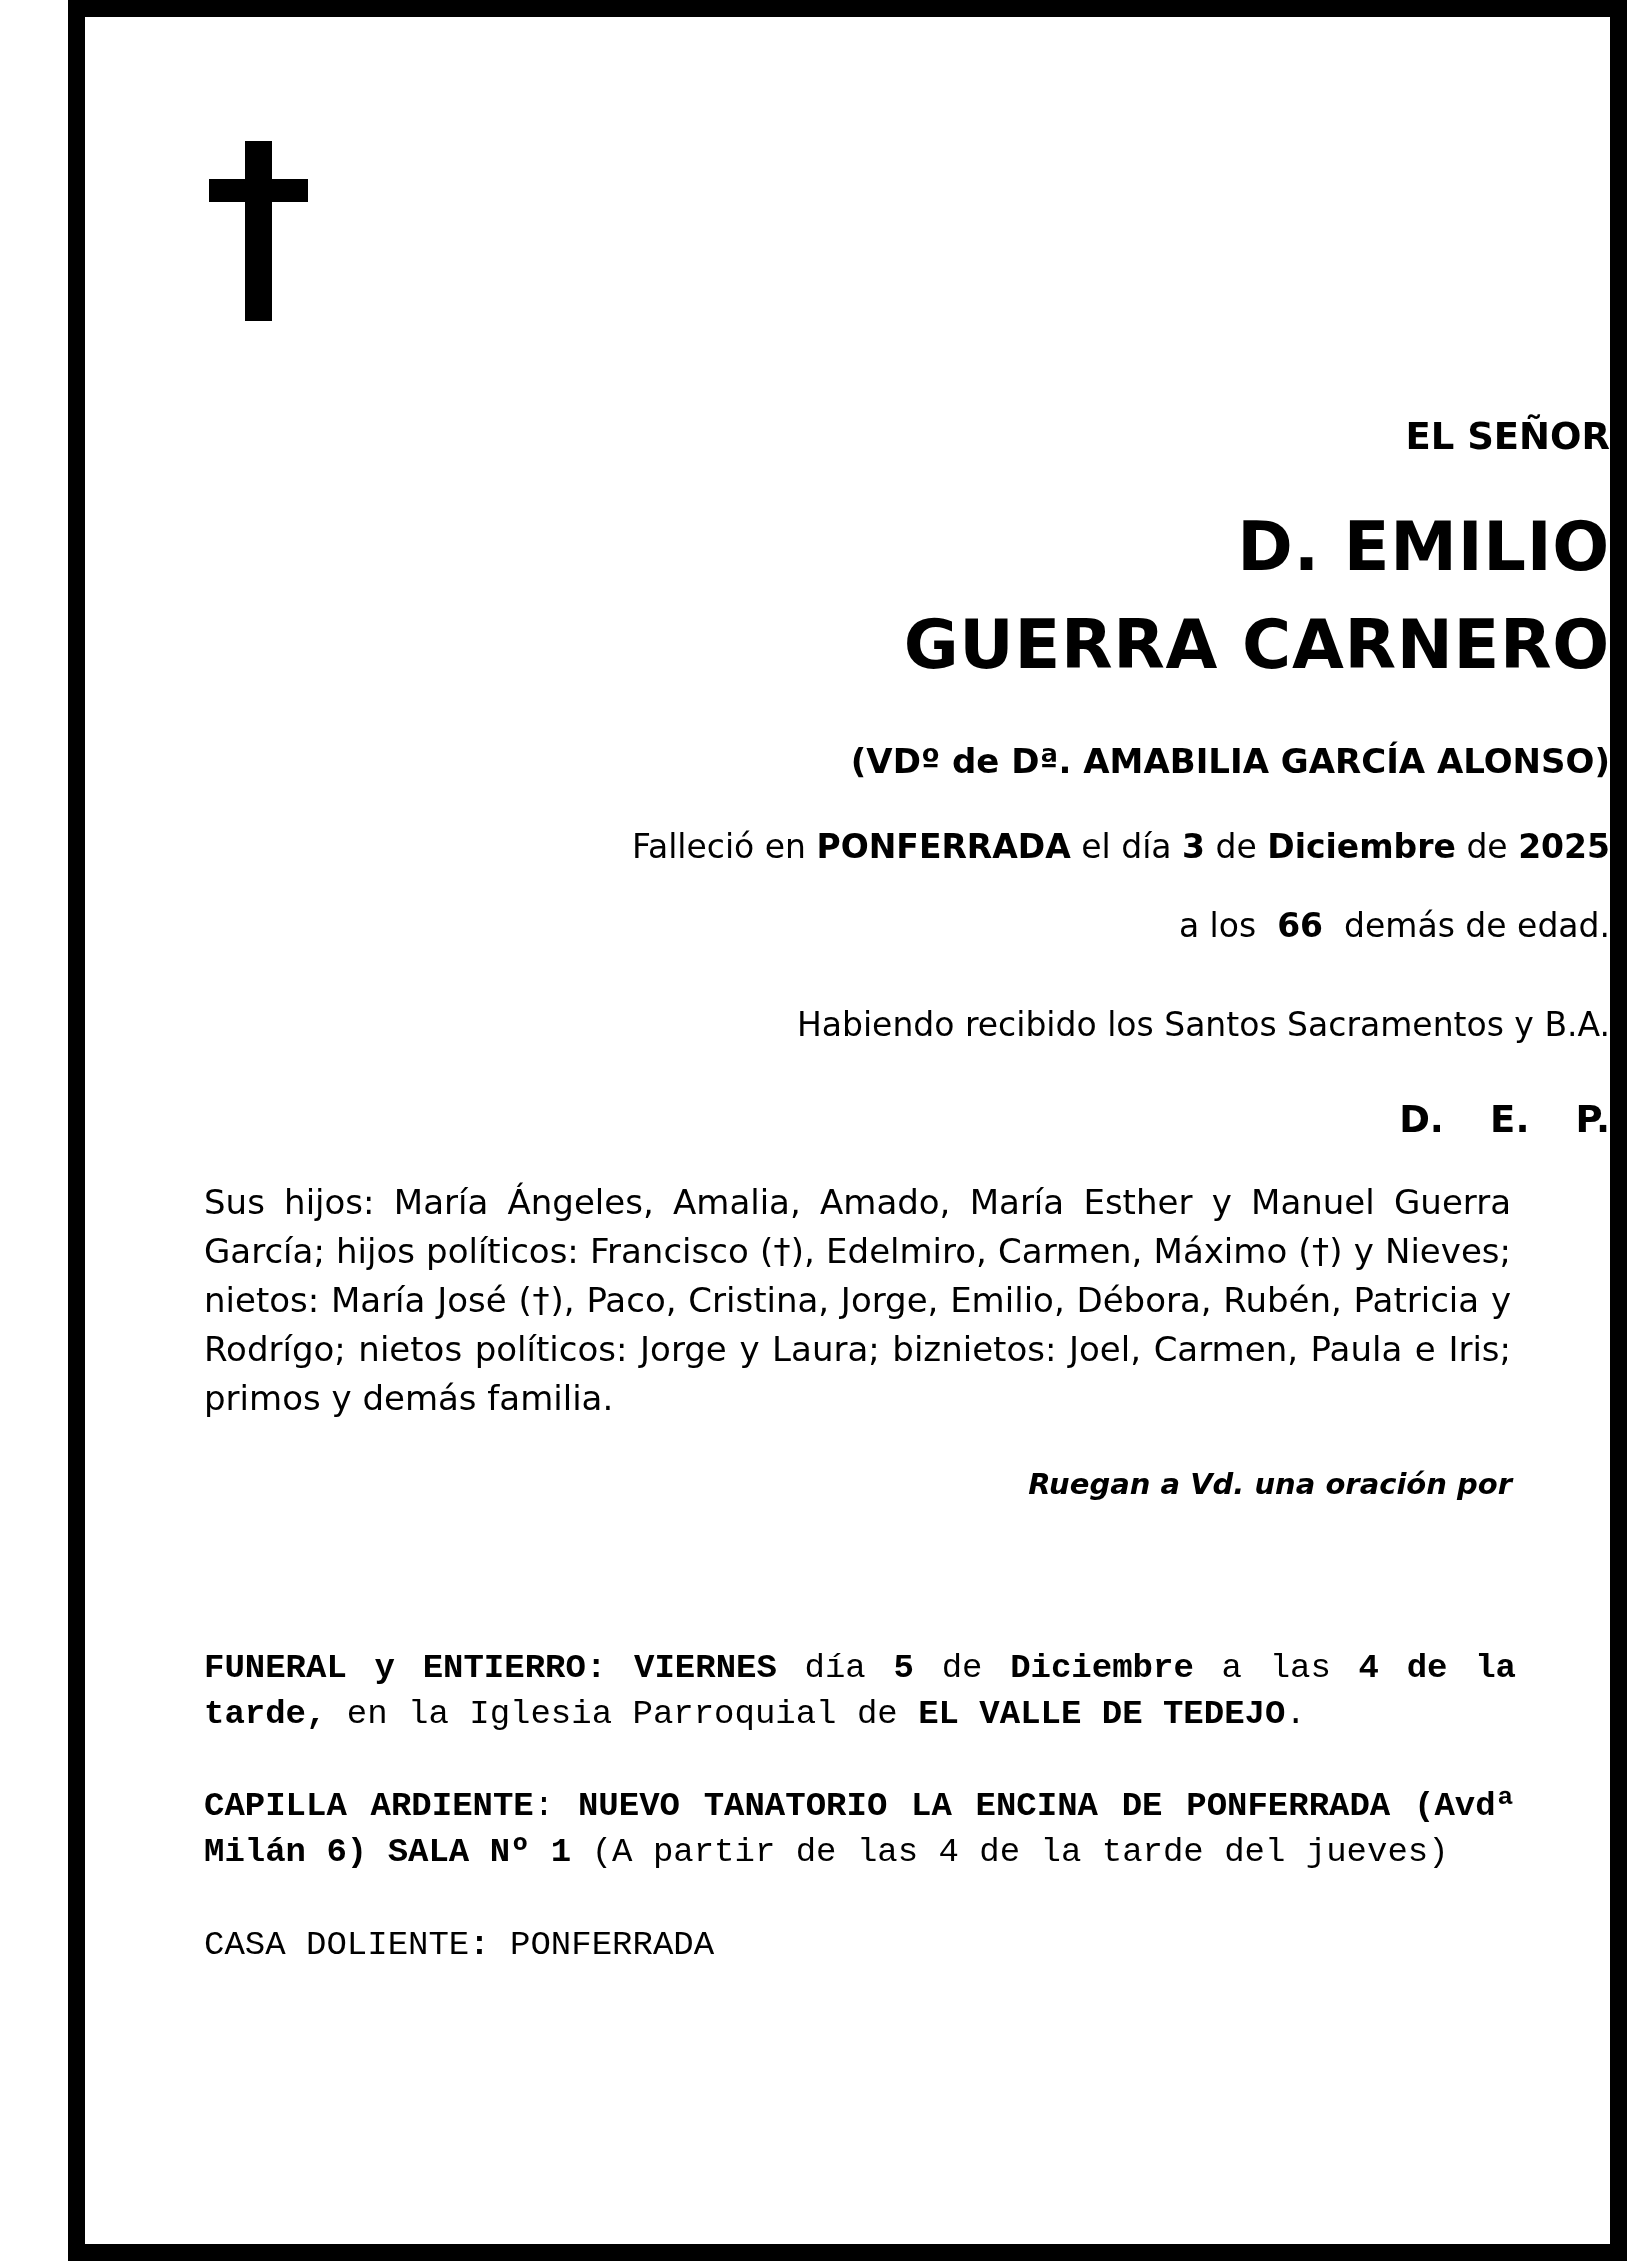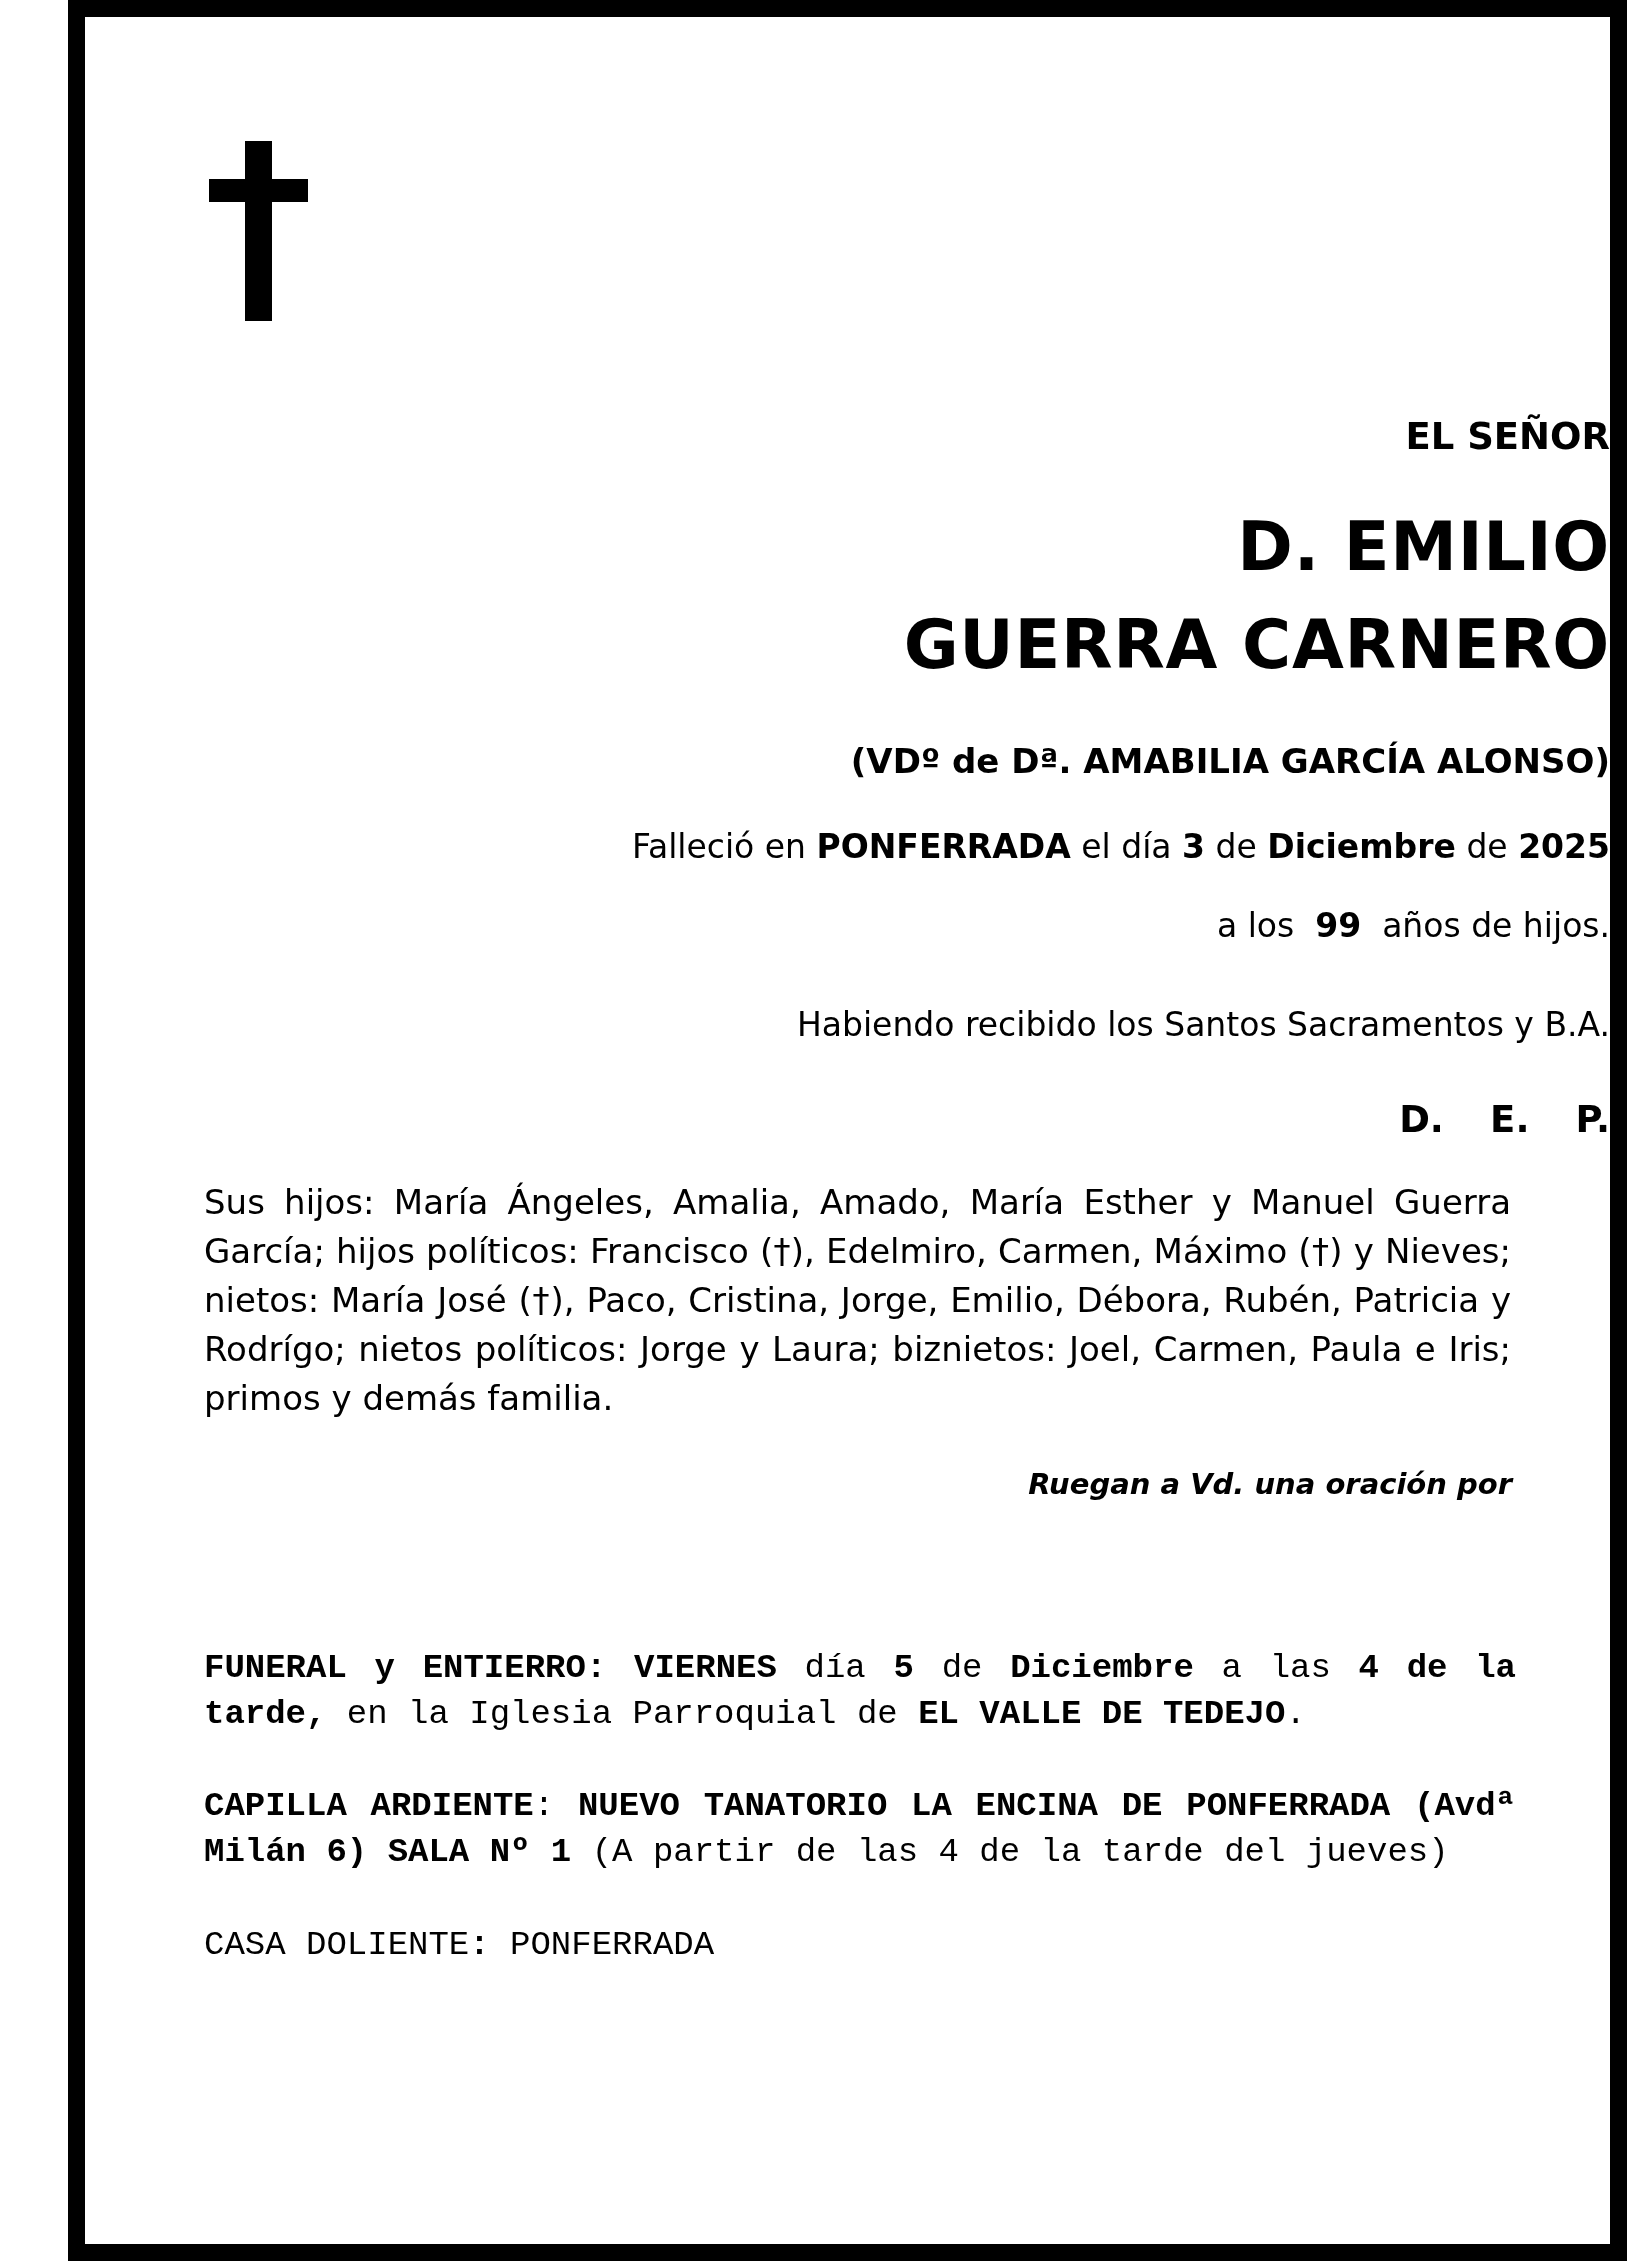--- a/index.html
+++ b/index.html
@@ -52,22 +52,22 @@
   <span>el día</span>
   <span class="b">3</span>
   <span>de</span>
   <span class="b">Diciembre</span>
   <span>de</span>
   <span class="b">2025</span>
 </div>
 
 <div class="line center body58 edad">
   <span>a los</span>&nbsp;
-  <span class="b">99</span>&nbsp;
-  <span>años de hijos.</span>
+  <span class="b">66</span>&nbsp;
+  <span>demás de edad.</span>
 </div>
 
 <div class="line center body58 habiendo">Habiendo recibido los Santos Sacramentos y B.A.</div>
 
 <div class="line center dep">D. E. P.</div>
 
 <div class="family">Sus hijos: María Ángeles, Amalia, Amado, María Esther y Manuel Guerra García; hijos políticos: Francisco (†), Edelmiro, Carmen, Máximo (†) y Nieves; nietos: María José (†), Paco, Cristina, Jorge, Emilio, Débora, Rubén, Patricia y Rodrígo; nietos políticos: Jorge y Laura; biznietos: Joel, Carmen, Paula e Iris; primos y demás familia.</div>
 
 <div class="ruega">
   <div>Ruegan a Vd. una oración por</div>

